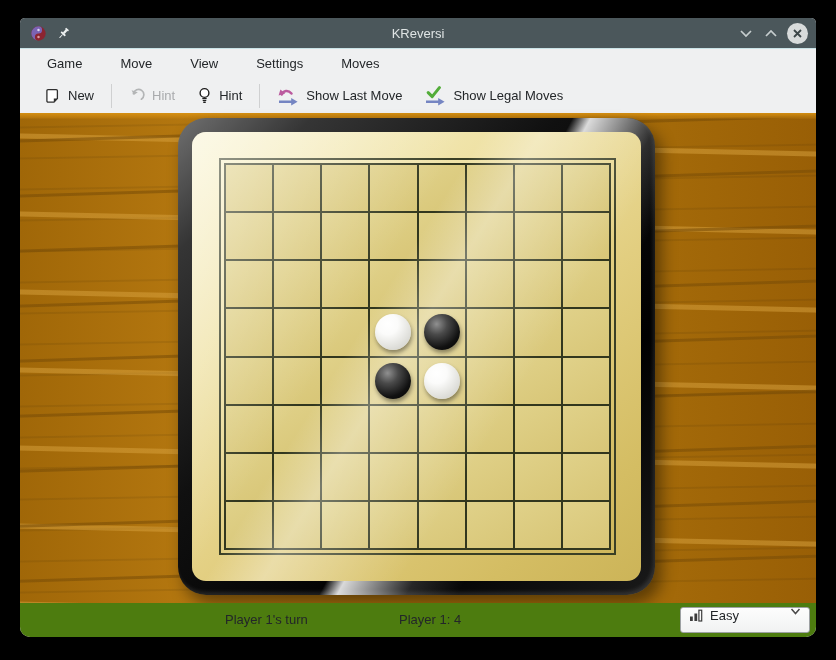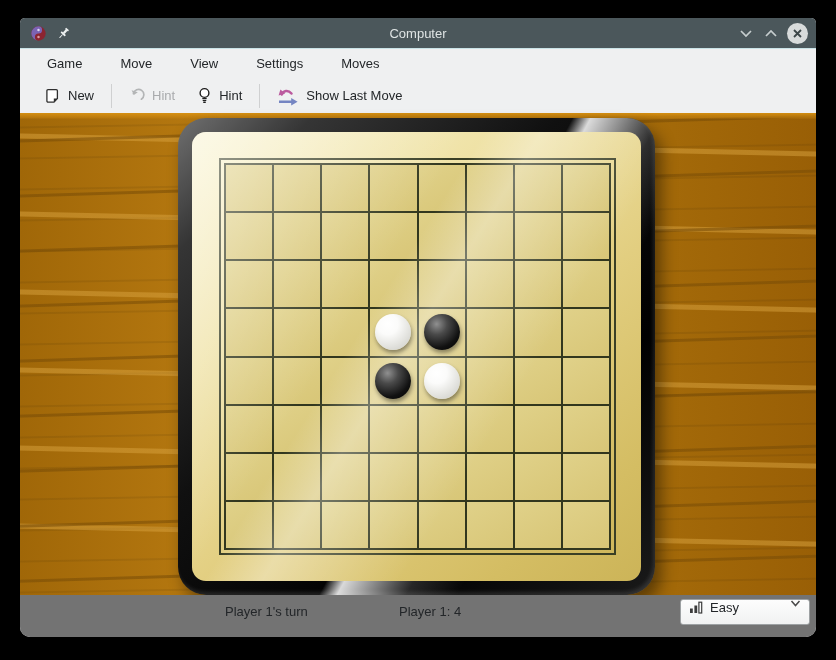--- a/index.html
+++ b/index.html
@@ -52,21 +52,21 @@
         align-items:center;justify-content:center;cursor:pointer;}
   .piece{width:36px;height:36px;border-radius:50%;position:relative;z-index:3;
          box-shadow:1px 3px 4px rgba(0,0,0,.4);}
   .piece.white{background:radial-gradient(circle at 35% 28%, #ffffff 0%, #fbfbfa 30%, #e4e4e0 62%, #c8c8c2 100%);}
   .piece.black{background:radial-gradient(circle at 35% 28%, #909090 0%, #4a4a4a 30%, #111 68%, #000 100%);}
   .board-shine{position:absolute;inset:0;pointer-events:none;z-index:2;
          background:
            linear-gradient(122deg, rgba(255,255,255,.52) 0%, rgba(255,255,255,.25) 20%, rgba(255,255,255,0) 38%),
            linear-gradient(122deg, rgba(255,255,255,0) 40%, rgba(255,255,255,.34) 48%, rgba(255,255,255,.12) 60%, rgba(255,255,255,0) 67%);}
   
-  .statusbar{height:42px;position:relative;background:#737373;flex:0 0 auto;}
+  .statusbar{height:34px;position:relative;background:#4d7c0f;flex:0 0 auto;}
   .status-text{position:absolute;top:0;line-height:34px;}
   .st-turn{left:205px;} .st-p1{left:379px;} .st-comp{left:537px;}
   .difficulty{position:absolute;right:6px;top:4px;width:130px;height:26px;box-sizing:border-box;
          border:1px solid #9da1a3;border-radius:3px;background:linear-gradient(#fdfdfd,#f1f2f2);
          display:flex;align-items:flex-start;padding:0 8px;gap:7px;cursor:pointer;}
   .difficulty .chev{margin-left:auto;display:flex;align-items:center;}
 </style>
 </head>
 <body>
 
@@ -85,21 +85,21 @@
       <div class="tb-pin">
         <svg width="15" height="15" viewBox="0 0 18 18">
           <g transform="rotate(42 9 9)" fill="#edf1f1">
             <rect x="6.6" y="1.6" width="4.8" height="2.1" rx="1"></rect>
             <rect x="7.6" y="3.4" width="2.8" height="5.2"></rect>
             <rect x="5.4" y="8.4" width="7.2" height="2.2" rx="1.1"></rect>
             <rect x="8.5" y="10.6" width="1" height="5.6" rx="0.5"></rect>
           </g>
         </svg>
       </div>
-      <div class="tb-title">Computer</div>
+      <div class="tb-title">KReversi</div>
       <div class="tb-btns">
         <div class="tb-chevron">
           <svg width="14" height="9" viewBox="0 0 14 9">
               <path d="M2 2 L7 7 L12 2" fill="none" stroke="#c6cdce" stroke-width="1.7"></path>
             </svg>
         </div>
         <div class="tb-chevron">
           <svg width="14" height="9" viewBox="0 0 14 9">
               <path d="M2 7 L7 2 L12 7" fill="none" stroke="#c6cdce" stroke-width="1.7"></path>
             </svg>
@@ -145,20 +145,28 @@
       </div>
       <div class="tool-sep"></div>
       <div class="tool-btn">
         <svg width="22" height="20" viewBox="0 0 22 20">
           <path d="M14.5 7.5 C11 3.5 6.5 4.5 4.8 8.5" fill="none" stroke="#bb5a9e" stroke-width="2.5" stroke-linecap="round"></path>
           <path d="M1.6 9.6 L3.4 3.4 L8.2 7.6 Z" fill="#bb5a9e"></path>
           <path d="M2 15.7 H15.2" stroke="#7585c2" stroke-width="2.6"></path>
           <path d="M14.2 11.9 L20.6 15.7 L14.2 19.5 Z" fill="#7585c2"></path>
         </svg>
         <span>Show Last Move</span>
+      </div>
+      <div class="tool-btn">
+        <svg width="22" height="20" viewBox="0 0 22 20">
+          <path d="M4.2 6.6 L8.2 10.6 L15.4 1.6" fill="none" stroke="#53ad3a" stroke-width="3" stroke-linecap="round" stroke-linejoin="round"></path>
+          <path d="M2 15.7 H15.2" stroke="#7585c2" stroke-width="2.6"></path>
+          <path d="M14.2 11.9 L20.6 15.7 L14.2 19.5 Z" fill="#7585c2"></path>
+        </svg>
+        <span>Show Legal Moves</span>
       </div>
     </div>
 
     <div class="gamearea">
       <div class="board">
         <div class="board-gloss"></div>
         <div class="board-inner">
           <div class="grid-frame">
             <div class="grid">
                 <div class="cell"></div>

